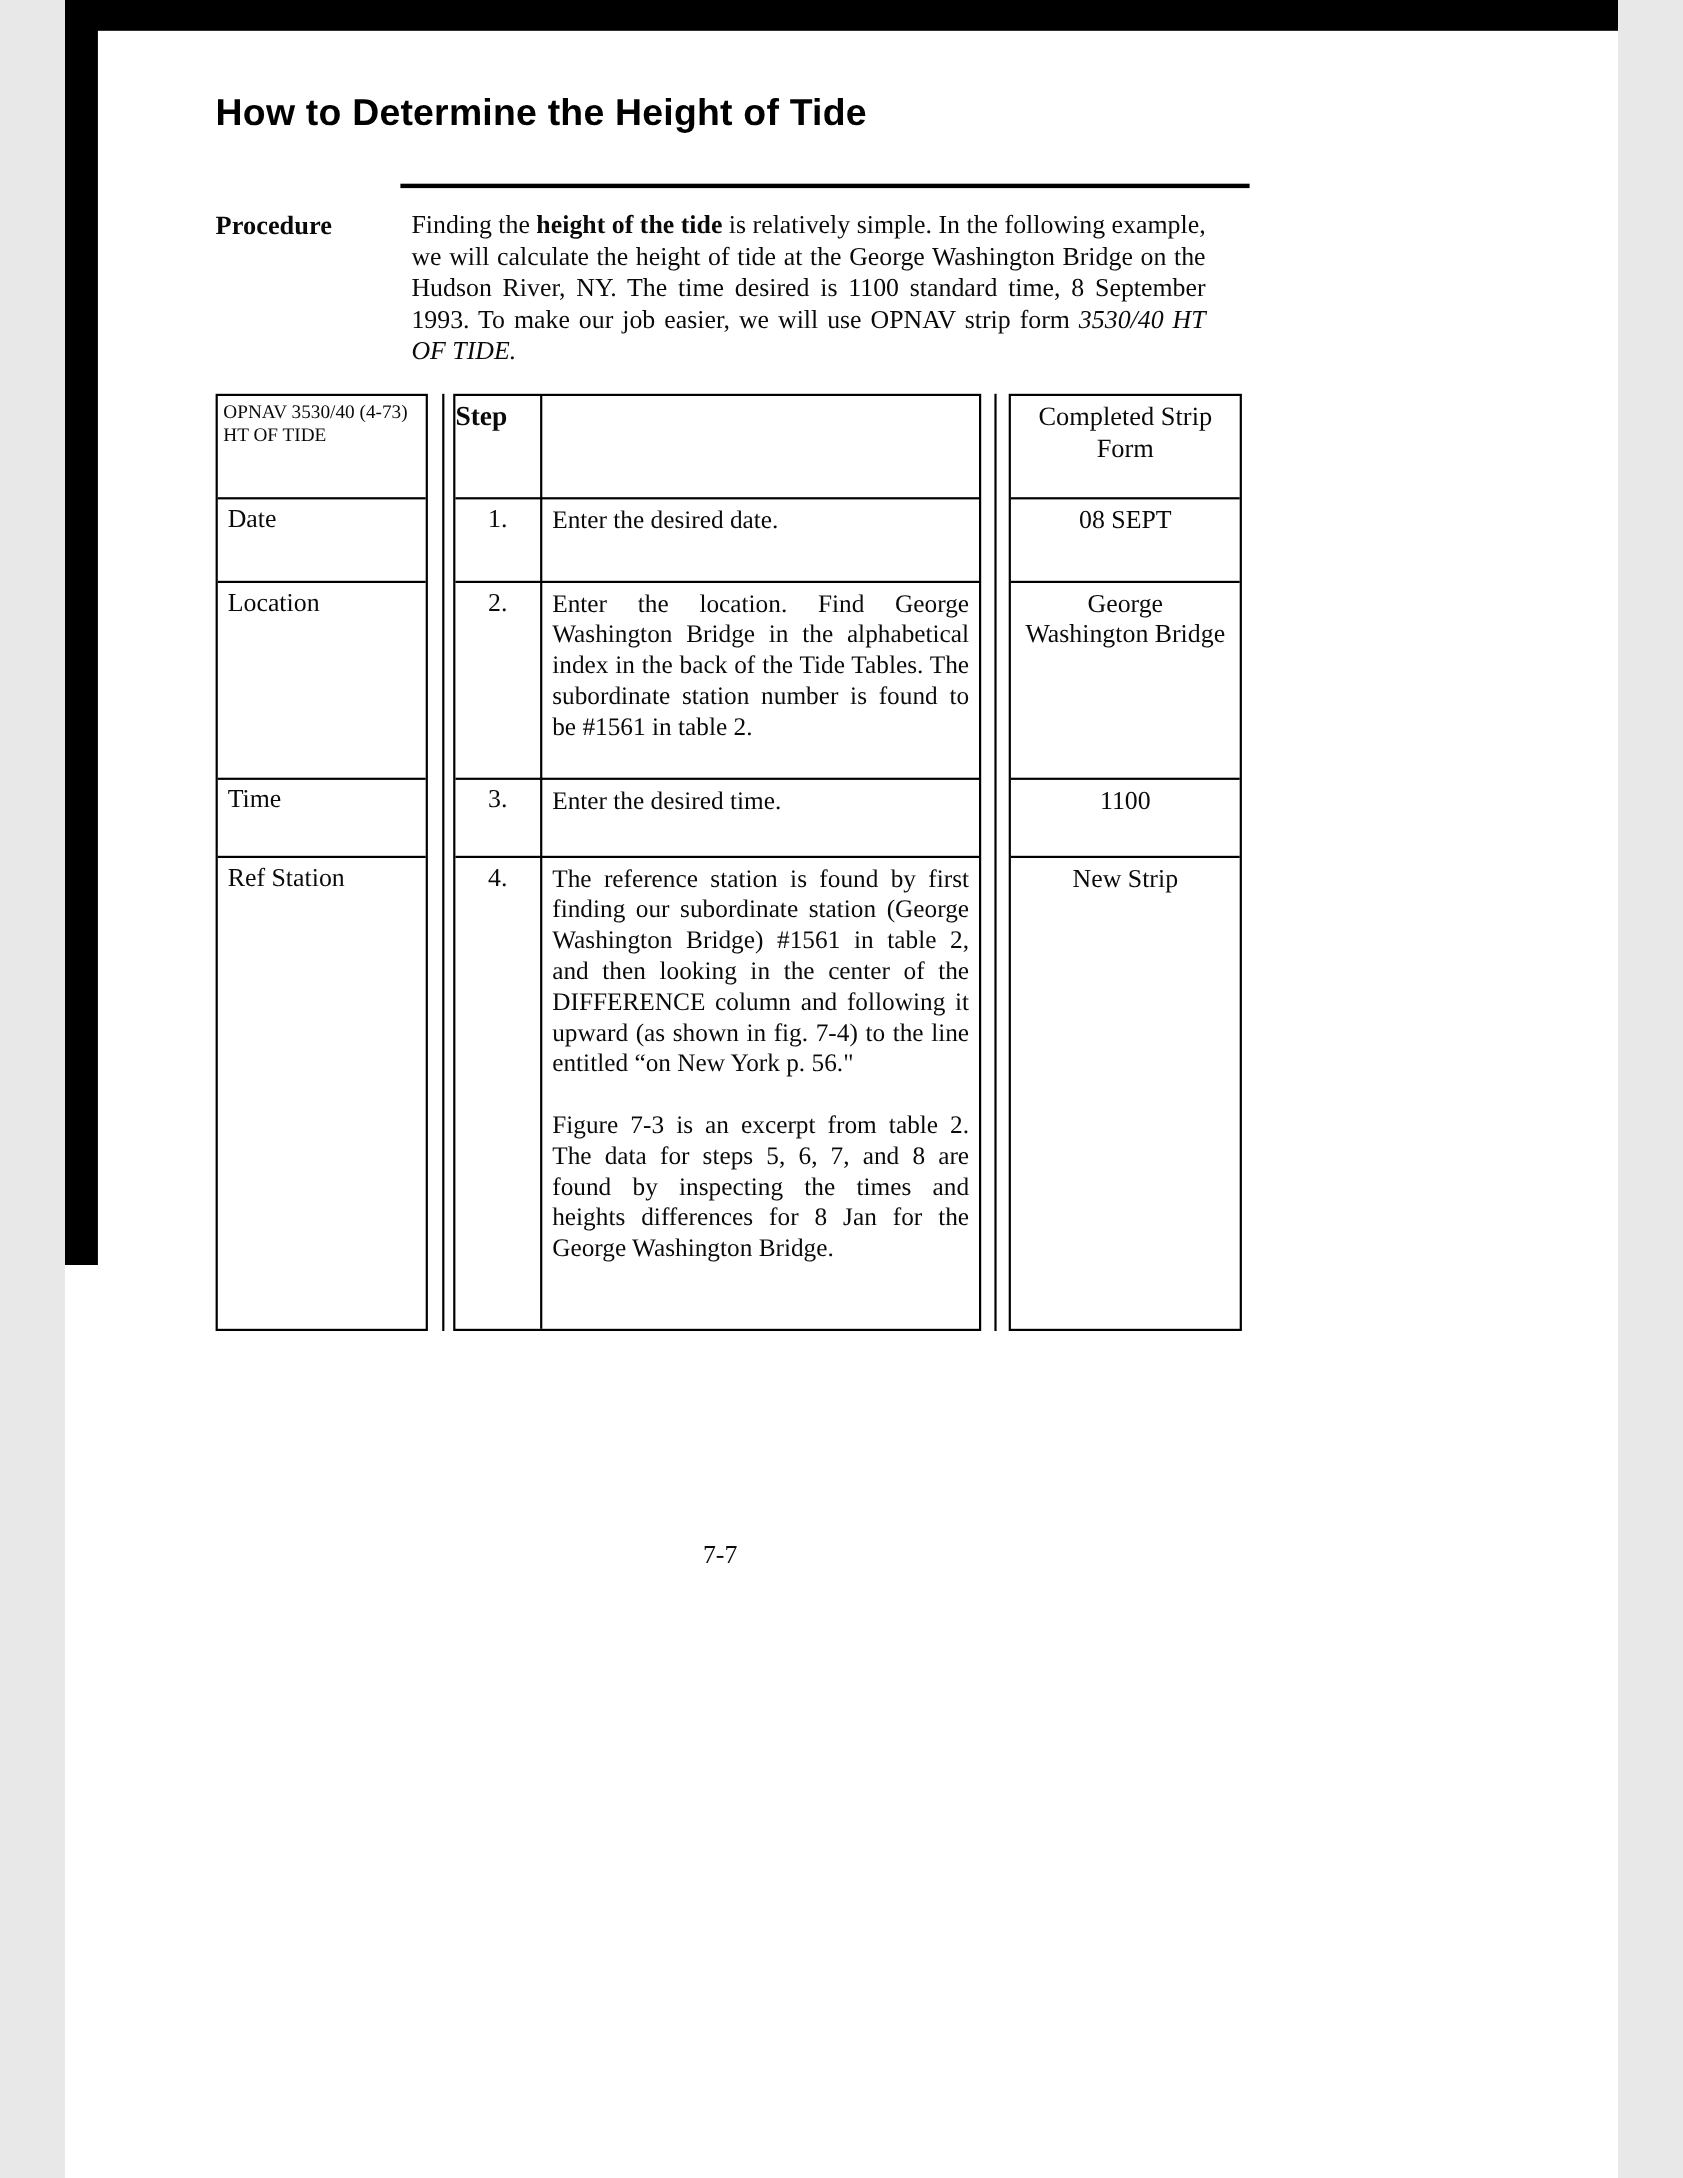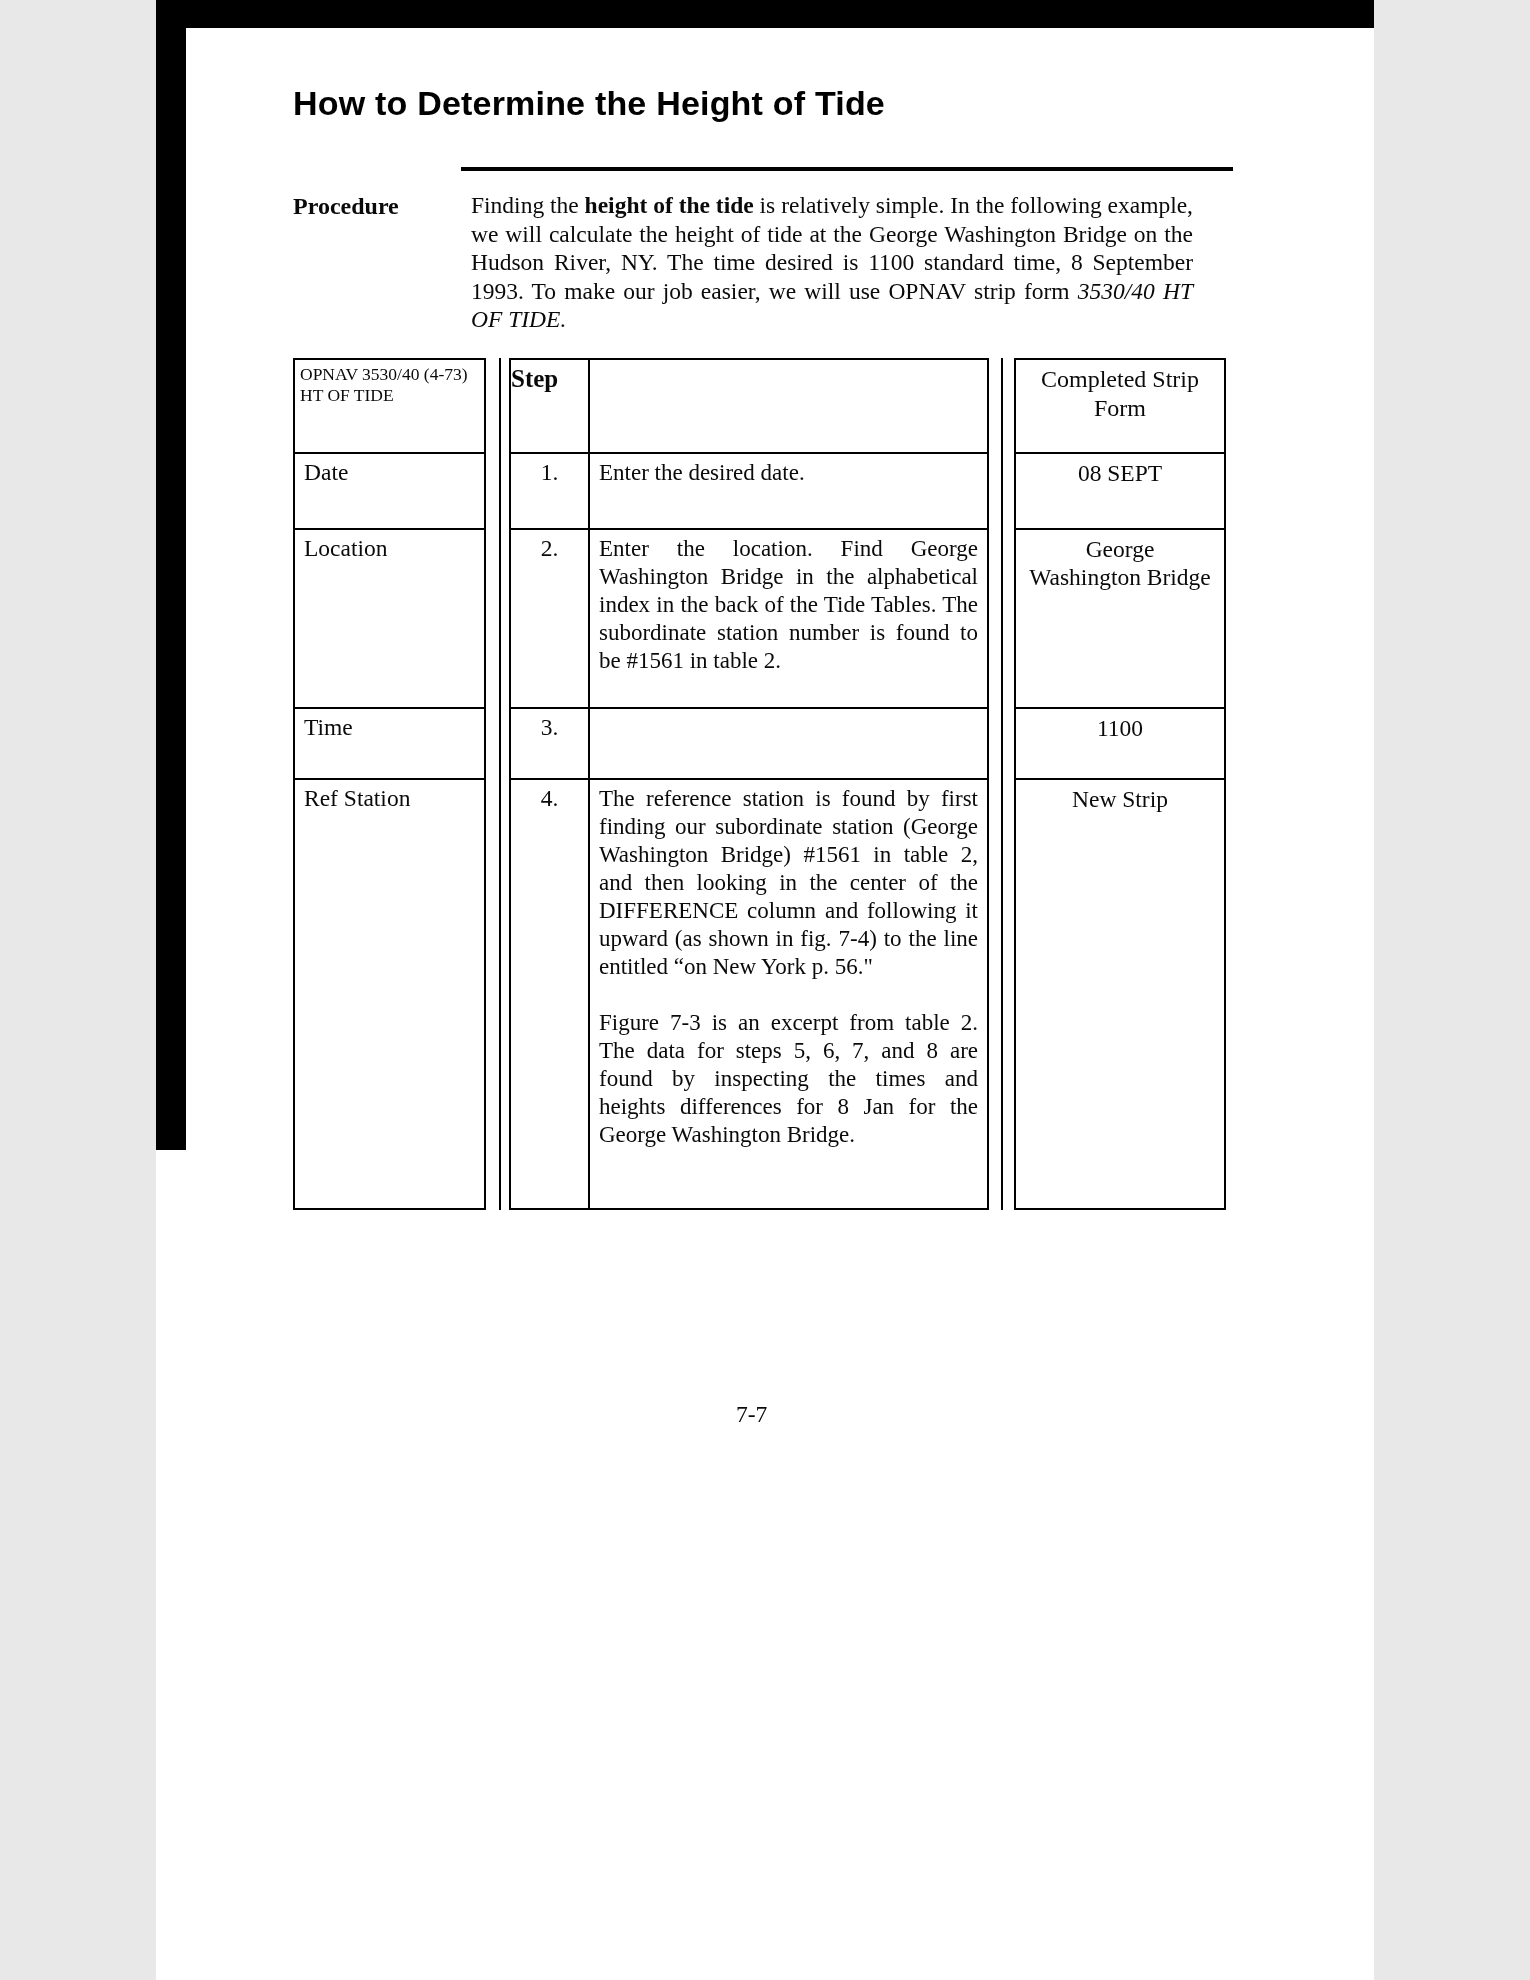--- a/index.html
+++ b/index.html
@@ -1,18 +1,18 @@
 <!DOCTYPE html>
 <html><head>
 <meta charset="utf-8">
 <style>
   * { margin:0; padding:0; }
   html,body { background:#e8e8e8; }
   .page {
-    position:relative; width:1218px; height:1980px; background:#ffffff;
+    position:relative; width:1412px; height:1980px; background:#ffffff;
     font-family:"Liberation Serif", serif; color:#0a0a0a; overflow:hidden;
     margin:0 auto;
   }
   .bar-top { position:absolute; left:0; top:0; width:1530px; height:28px; background:#000; }
   .bar-left { position:absolute; left:0; top:0; width:30px; height:1150px; background:#000; }
 
   .title {
     position:absolute; left:137px; top:84px;
     font-family:"Liberation Sans", sans-serif; font-weight:bold; font-size:34px;
     letter-spacing:0.2px; color:#000;
@@ -101,20 +101,21 @@
       <div class="maction">Enter the desired date.</div>
     </div>
 
     <div class="row r2">
       <div class="mstep">2.</div>
       <div class="maction">Enter the location. Find George Washington Bridge in the alphabetical index in the back of the Tide Tables. The subordinate station number is found to be #1561 in table 2.</div>
     </div>
 
     <div class="row r3">
       <div class="mstep">3.</div>
+      <div class="maction">Enter the desired time.</div>
     </div>
 
     <div class="row r4">
       <div class="mstep">4.</div>
       <div class="maction">
         <div>The reference station is found by first finding our subordinate station (George Washington Bridge) #1561 in table 2, and then looking in the center of the DIFFERENCE column and following it upward (as shown in fig. 7-4) to the line entitled “on New York p. 56."</div>
         <div class="para2">Figure 7-3 is an excerpt from table 2. The data for steps 5, 6, 7, and 8 are found by inspecting the times and heights differences for 8 Jan for the George Washington Bridge.</div>
       </div>
     </div>
   </div>

